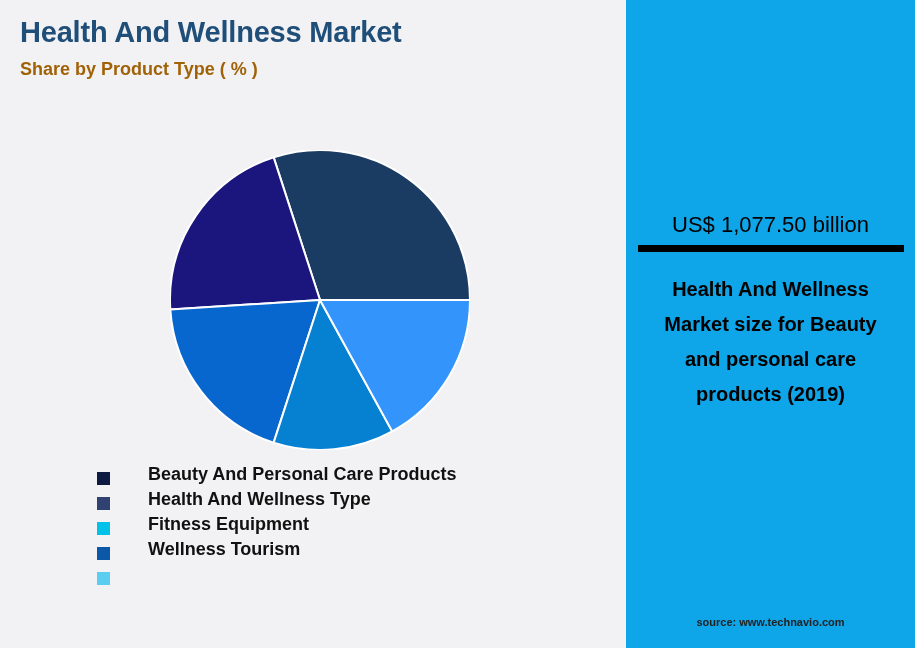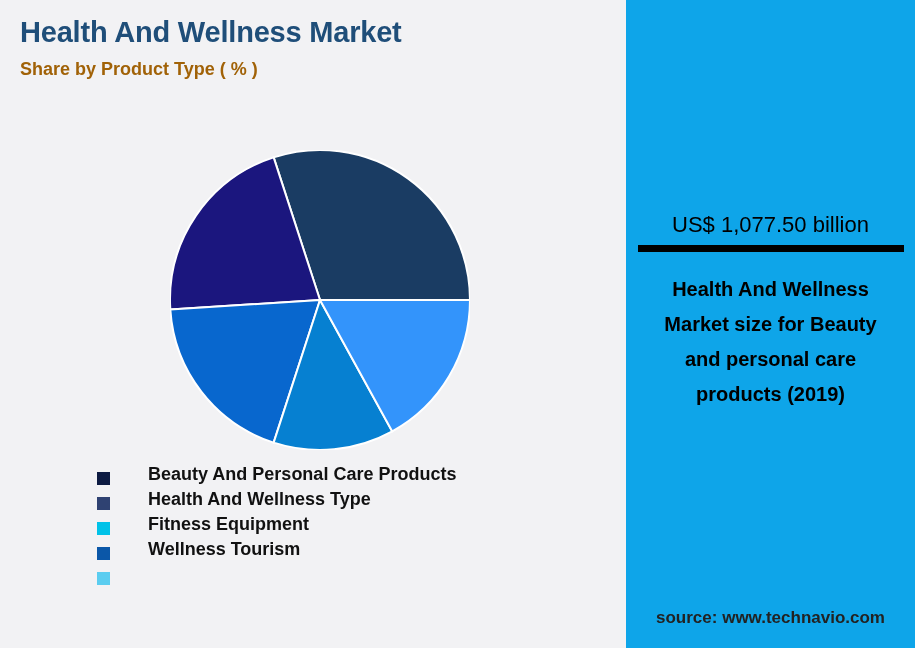--- a/index.html
+++ b/index.html
@@ -107,21 +107,21 @@
     font-weight: bold;
     line-height: 35px;
     color: #000000;
   }
 
   #source-note {
     position: absolute;
     left: 0; bottom: 20px;
     width: 289px;
     text-align: center;
-    font-size: 17px;
+    font-size: 11px;
     font-weight: bold;
     color: #222222;
   }
 </style>
 </head>
 <body>
 
 <div id="left-panel">
 
   <div id="chart-title">Health And Wellness Market</div>

